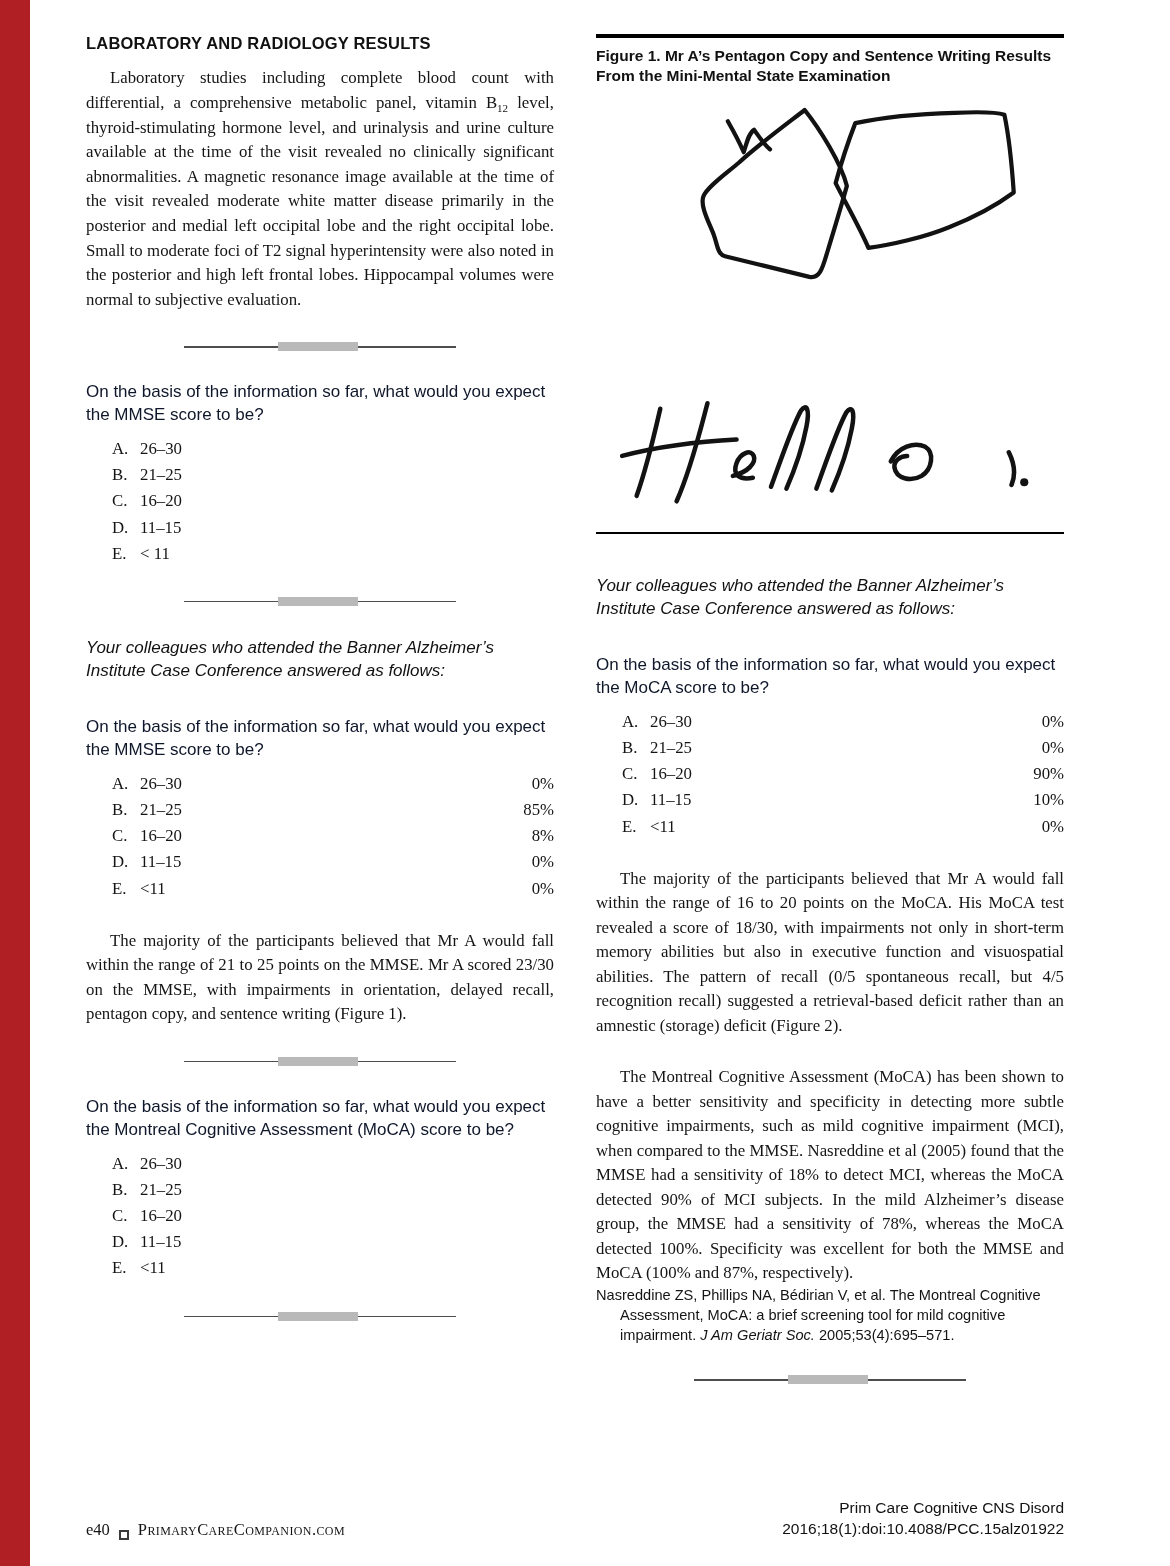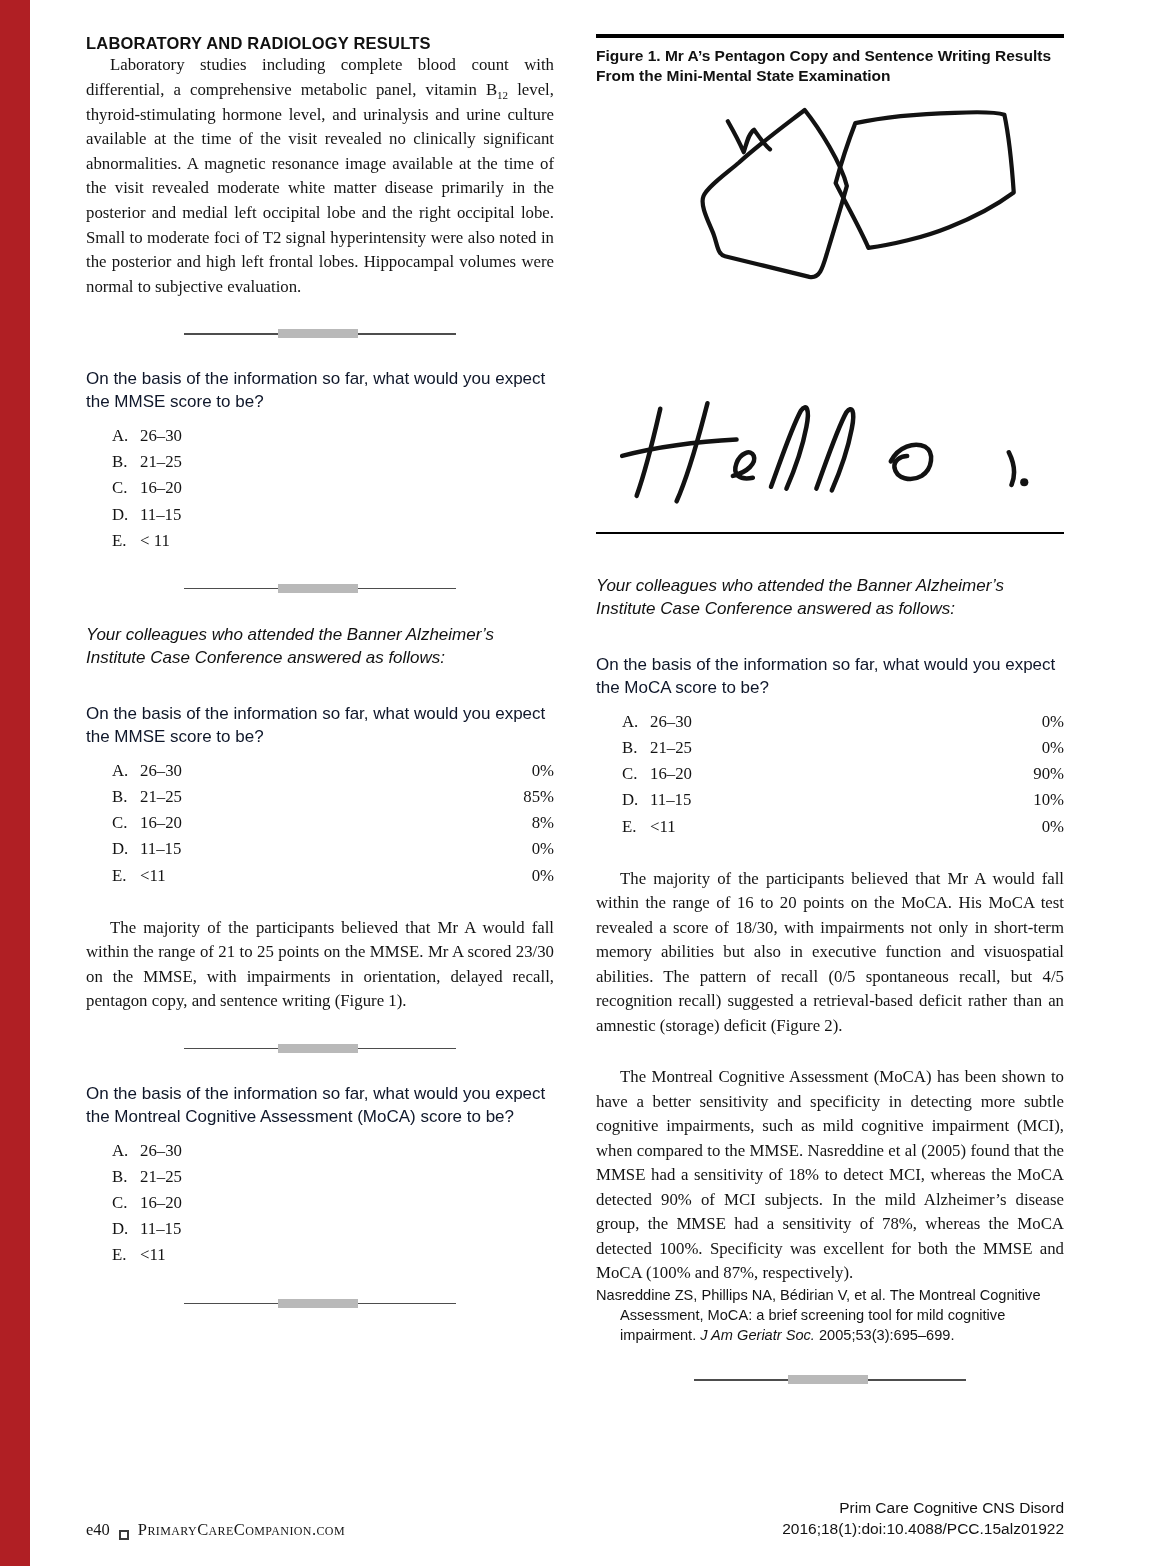--- a/index.html
+++ b/index.html
@@ -22,21 +22,21 @@
     font-family:"Liberation Sans", sans-serif;
     font-size:15px; color:#222;
     margin-bottom:44px;
   }
   .columns { display:flex; gap:42px; }
   .col { flex:1 1 0; min-width:0; }
 
   .section-heading {
     font-family:"Liberation Sans", sans-serif;
     font-weight:700; font-size:16.5px; letter-spacing:0.2px;
-    color:#111; 
+    color:#111; margin-bottom:13px;
   }
   .body { font-size:16.8px; line-height:1.46; text-align:justify; color:#141414; }
   .indent { text-indent:24px; }
   sub { font-size:11px; }
 
   .divider { position:relative; width:272px; height:9px; margin:30px auto; }
   .divider::before {
     content:""; position:absolute; left:0; right:0; top:4px; height:1.5px; background:#4d4d4d;
   }
   .divider .bar {
@@ -279,21 +279,21 @@
                 <span class="opt-label">E.</span>
                 <span class="opt-text">&lt;11</span>
                 <span class="opt-pct">0%</span>
               </div>
           </div>
         </div>
 
         <p class="body indent para-gap">The majority of the participants believed that Mr A would fall within the range of 16 to 20 points on the MoCA. His MoCA test revealed a score of 18/30, with impairments not only in short-term memory abilities but also in executive function and visuospatial abilities. The pattern of recall (0/5 spontaneous recall, but 4/5 recognition recall) suggested a retrieval-based deficit rather than an amnestic (storage) deficit (Figure 2).</p>
         <p class="body indent para-gap">The Montreal Cognitive Assessment (MoCA) has been shown to have a better sensitivity and specificity in detecting more subtle cognitive impairments, such as mild cognitive impairment (MCI), when compared to the MMSE. Nasreddine et al (2005) found that the MMSE had a sensitivity of 18% to detect MCI, whereas the MoCA detected 90% of MCI subjects. In the mild Alzheimer’s disease group, the MMSE had a sensitivity of 78%, whereas the MoCA detected 100%. Specificity was excellent for both the MMSE and MoCA (100% and 87%, respectively).</p>
 
-        <p class="reference"><span>Nasreddine ZS, Phillips NA, Bédirian V, et al. The Montreal Cognitive Assessment, MoCA: a brief screening tool for mild cognitive impairment. </span><span class="ital">J Am Geriatr Soc.</span><span> 2005;53(3):695–699.</span></p>
+        <p class="reference"><span>Nasreddine ZS, Phillips NA, Bédirian V, et al. The Montreal Cognitive Assessment, MoCA: a brief screening tool for mild cognitive impairment. </span><span class="ital">J Am Geriatr Soc.</span><span> 2005;53(4):695–571.</span></p>
 
         <div class="divider">
             <span class="bar"></span>
           </div>
       </div>
     </div>
   </div>
 
   <div class="footer">
     <div class="footer-left">

